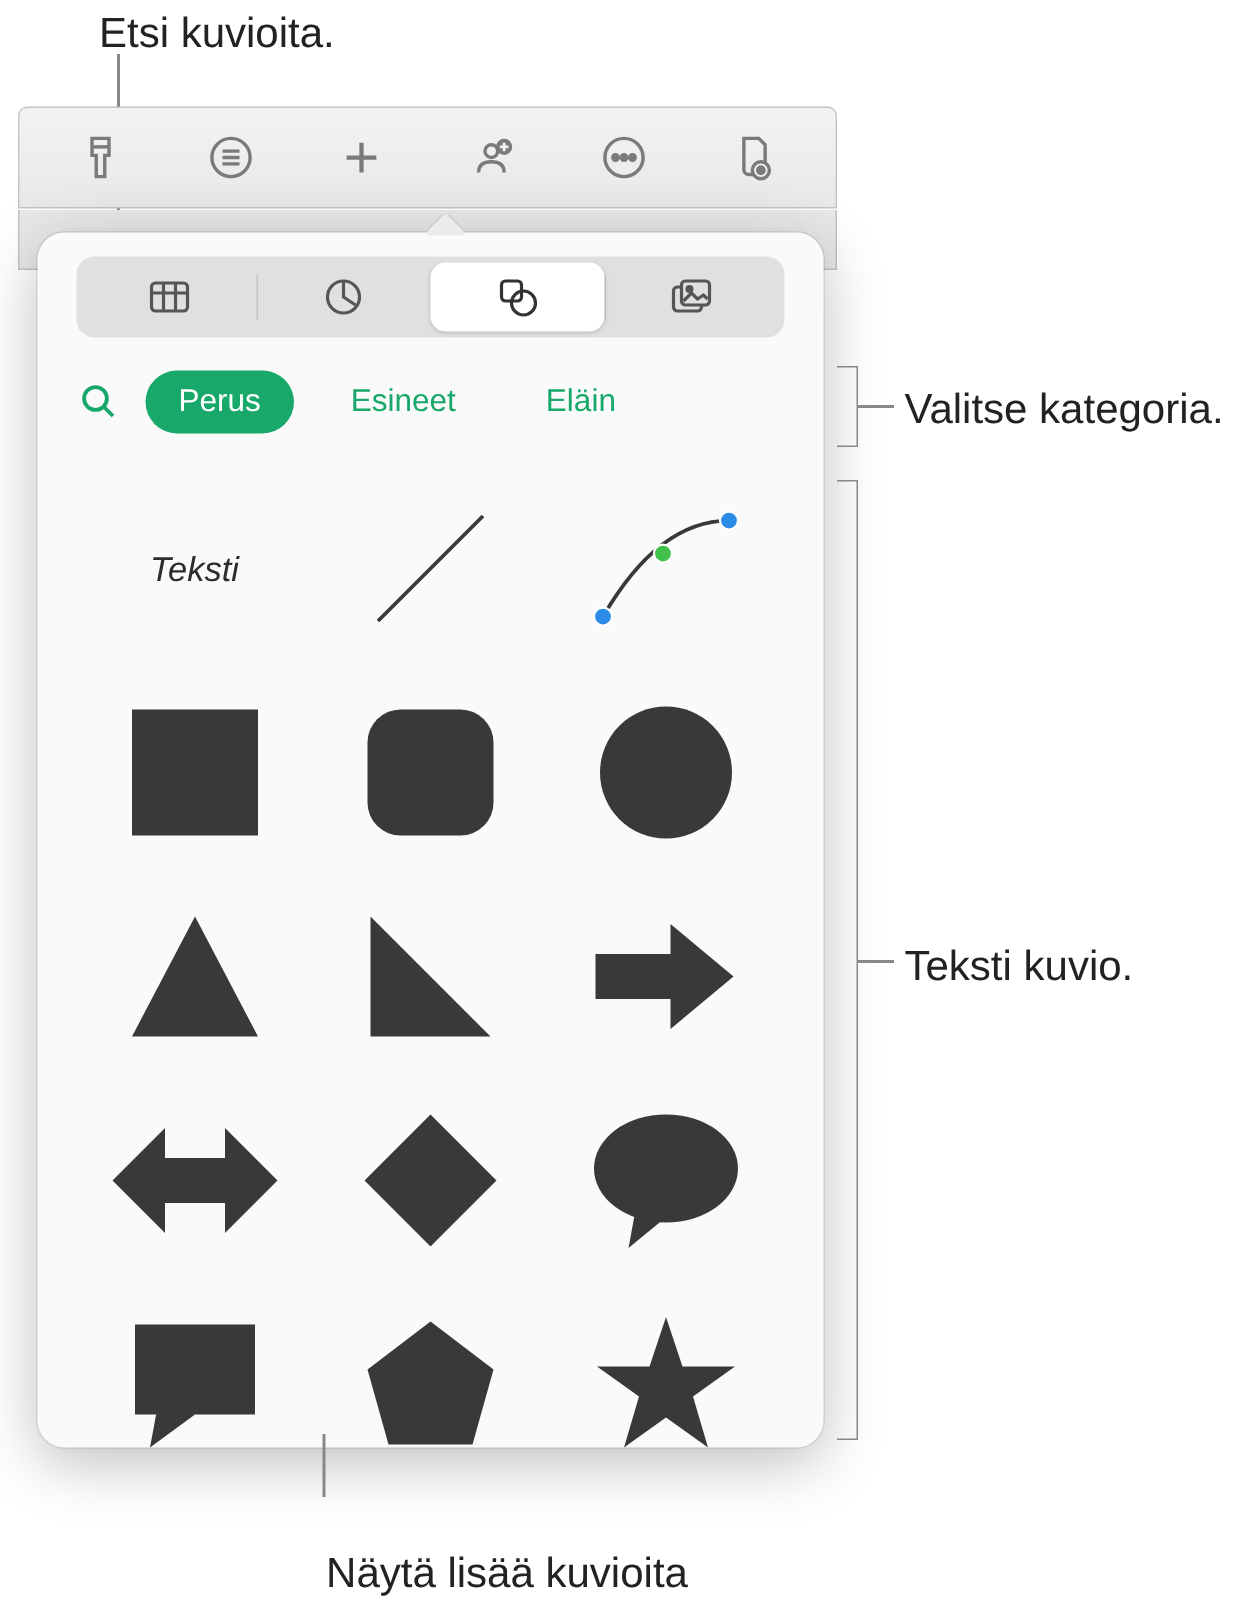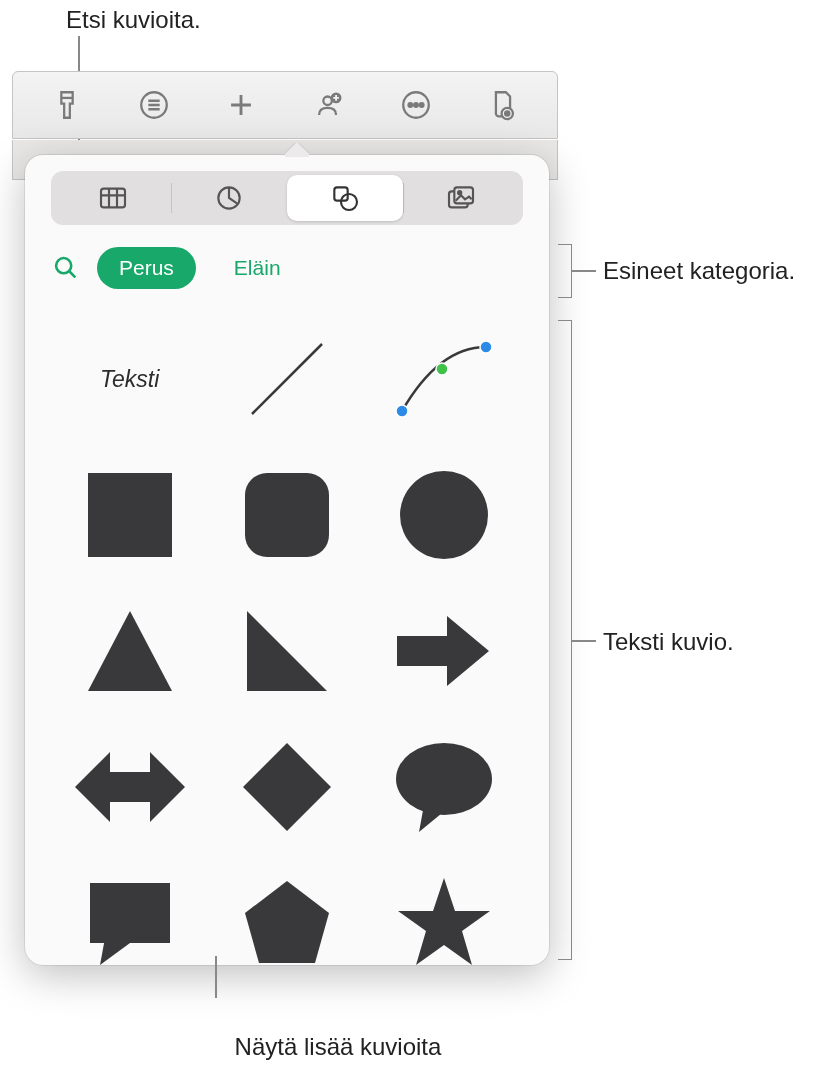--- a/index.html
+++ b/index.html
@@ -148,21 +148,21 @@
       justify-content: center;
       font-style: italic;
     }
     .shape-text {
       font-size: 23px;
       color: #2c2c2c;
     }
     
     .callout-text {
       position: absolute;
-      font-size: 24px;
+      font-size: 28px;
       color: #222;
       line-height: 1.3;
     }
     .callout-line {
       position: absolute;
       background: #888;
     }
     .bracket {
       position: absolute;
       border-right: 1.5px solid #888;
@@ -256,20 +256,21 @@
   </div>
 
   <div class="category-row">
     <div class="search-btn">
       <svg width="28" height="28" viewBox="0 0 24 24" fill="none" stroke="#17a86a" stroke-width="2.2">
         <circle cx="10" cy="10" r="6.5"></circle>
         <path d="M15 15 L20 20"></path>
       </svg>
     </div>
     <div class="cat-pill active">Perus</div>
+    <div class="cat-pill">Esineet</div>
     <div class="cat-pill">Eläin</div>
   </div>
 
   <div class="shapes-grid">
 
     <div class="shape-cell">
       <span class="shape-text">Teksti</span>
     </div>
     <div class="shape-cell">
       <svg width="100" height="100" viewBox="0 0 100 100">
@@ -348,20 +349,20 @@
     <div class="shape-cell">
       <svg width="100" height="100">
           <polygon points="50,5 61,38 96,38 68,58 78,92 50,72 22,92 32,58 4,38 39,38" fill="#39393b"></polygon>
         </svg>
     </div>
   </div>
 </div>
 
 <div class="bracket" style="top:244px; left:558px; width:14px; height:54px;"></div>
 <div class="callout-line" style="top:270px; left:572px; width:24px; height:1.5px;"></div>
-<div class="callout-text" style="top:255px; left:603px;">Esineet kategoria.</div>
+<div class="callout-text" style="top:255px; left:603px;">Valitse kategoria.</div>
 
 <div class="bracket" style="top:320px; left:558px; width:14px; height:640px;"></div>
 <div class="callout-line" style="top:640px; left:572px; width:24px; height:1.5px;"></div>
 <div class="callout-text" style="top:626px; left:603px;">Teksti kuvio.</div>
 
 <div class="callout-line" style="top:956px; left:215px; width:1.5px; height:42px;"></div>
 <div class="callout-text" style="top:1031px; left:198px; width:280px;text-align:center;">Näytä lisää kuvioita pyyhkäisemällä.</div>
 
 </body></html>

